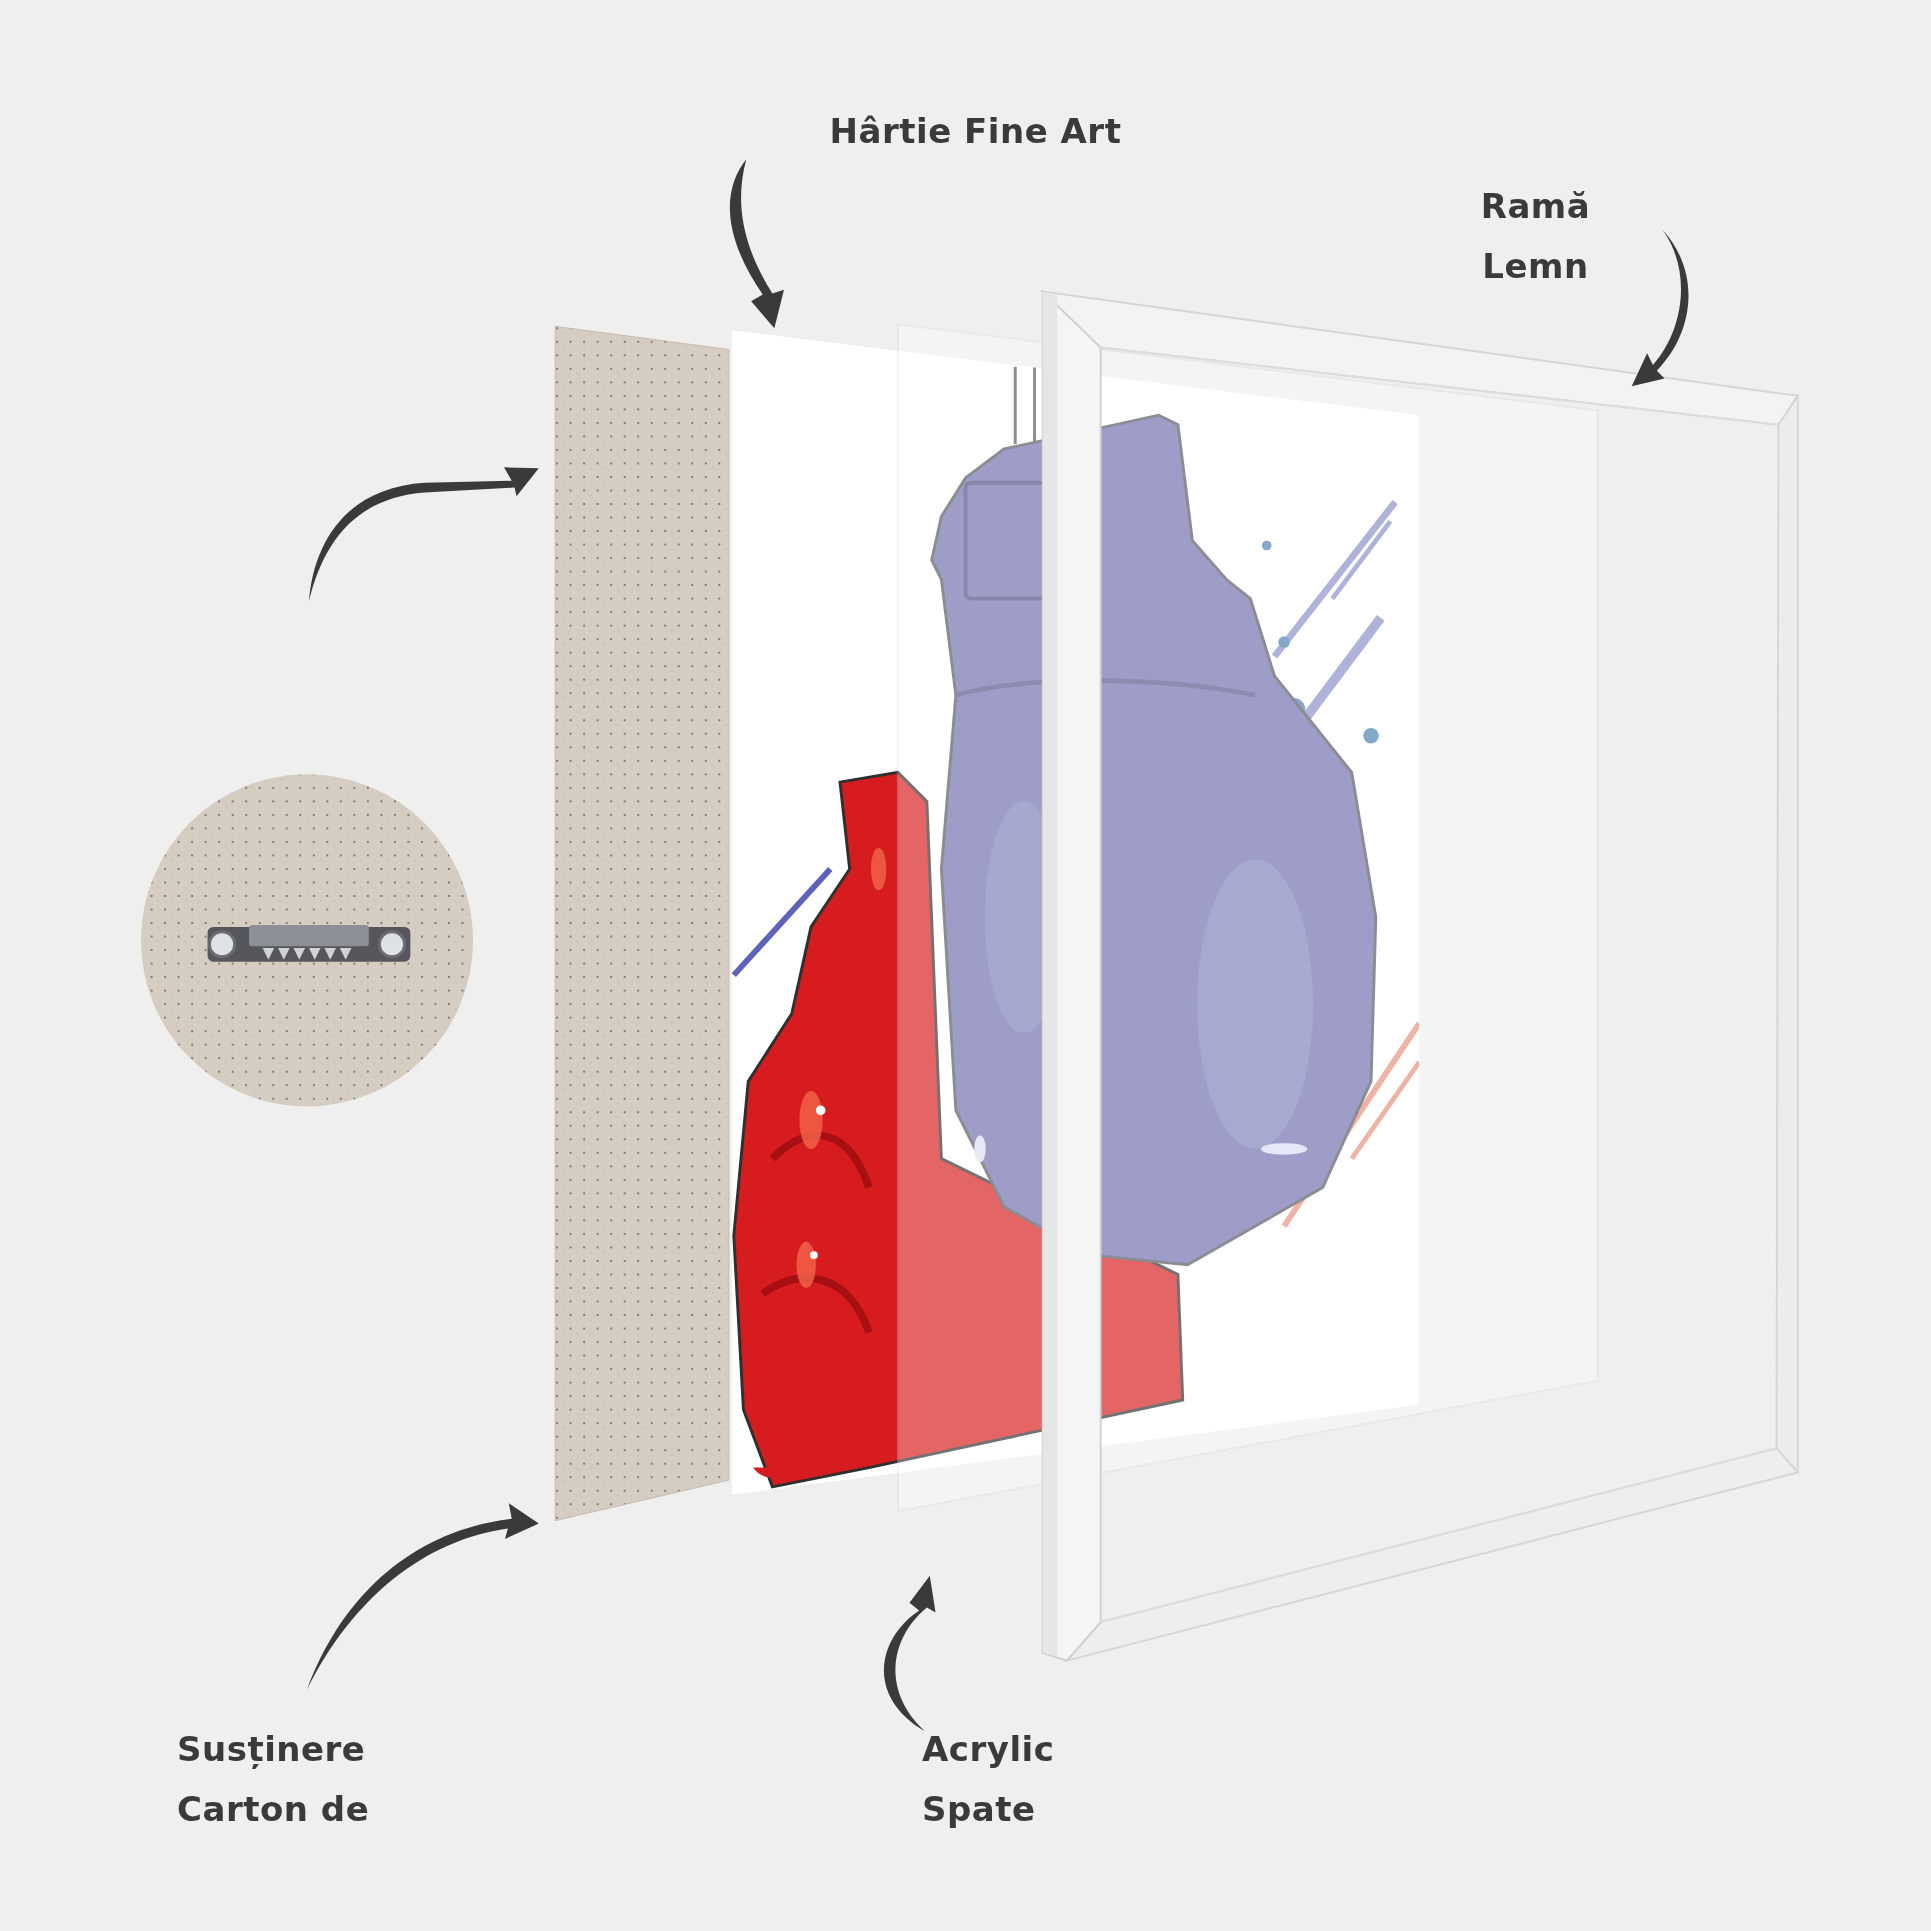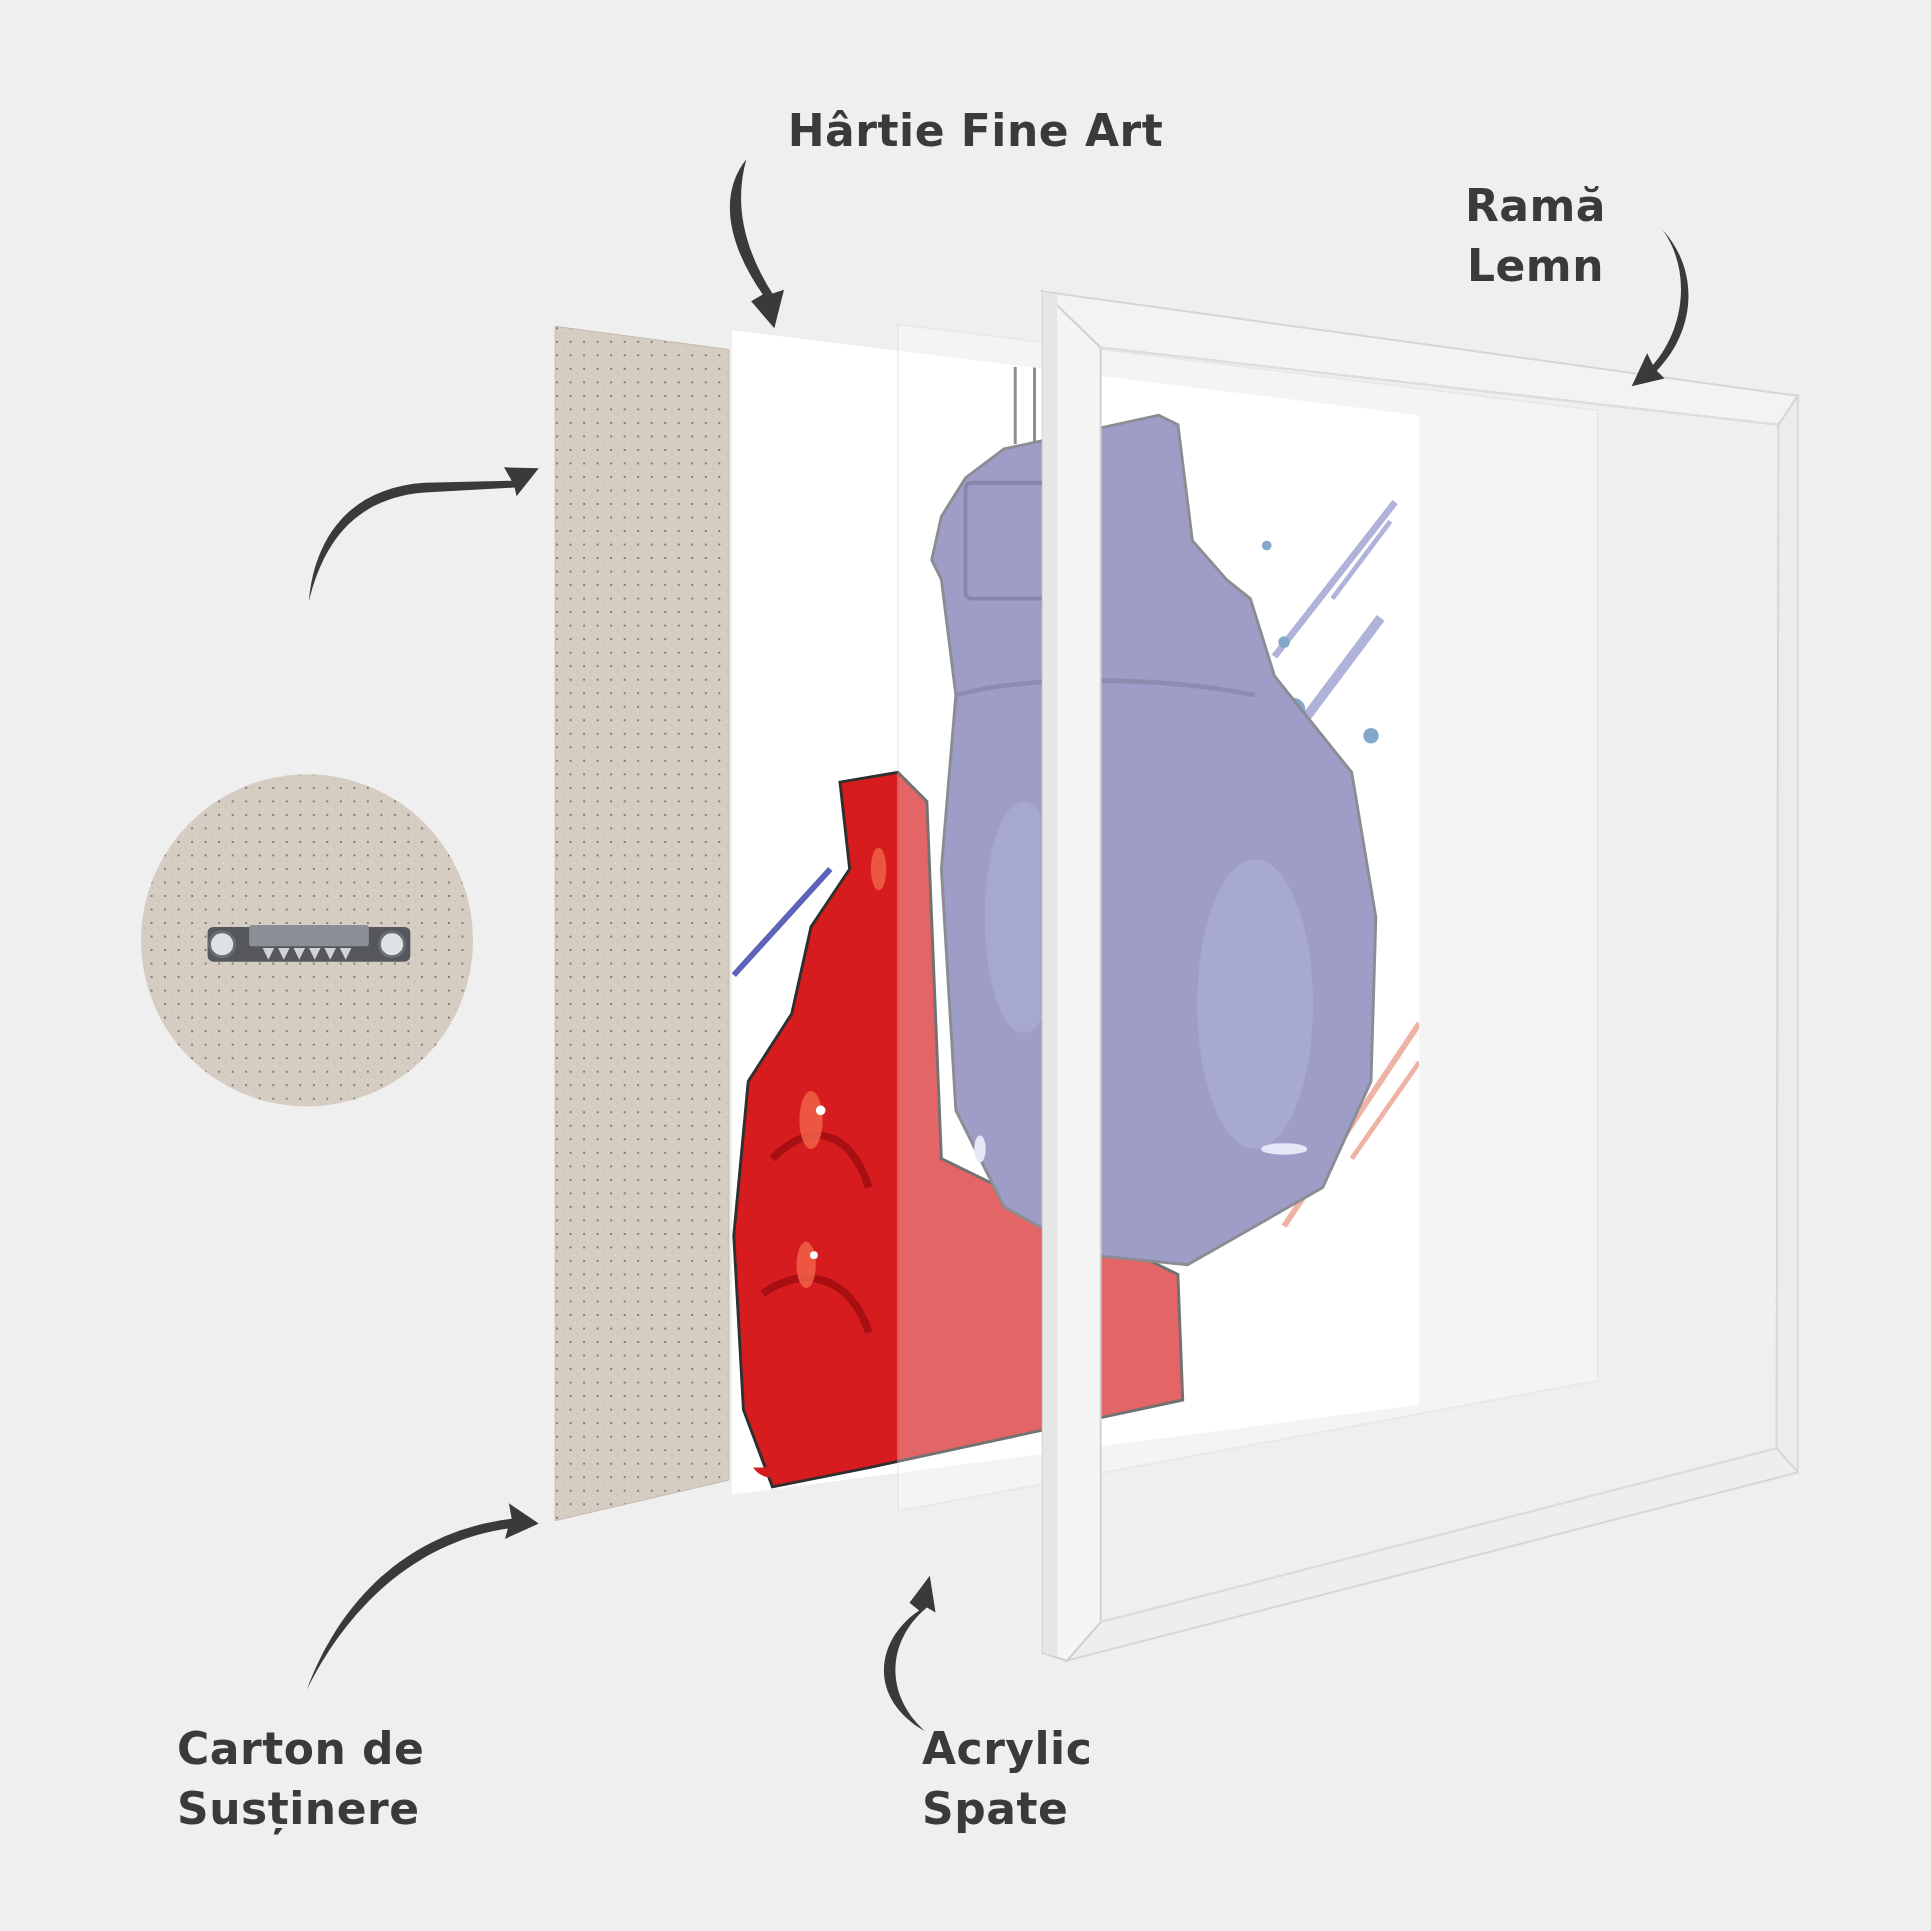--- a/index.html
+++ b/index.html
@@ -6,21 +6,21 @@
   body {
     width: 1931px; height: 1931px; overflow: hidden;
     background: #efefef;
     position: relative;
     font-family: "DejaVu Sans", "Liberation Sans", sans-serif;
   }
   .label {
     position: absolute;
     color: #3a3a3c;
     font-weight: bold;
-    font-size: 44px;
+    font-size: 34px;
     line-height: 60px;
     letter-spacing: 0.5px;
   }
   .label span { display: block; }
   .label.center { text-align: center; }
   svg.scene { position: absolute; left: 0; top: 0; }
 </style>
 </head>
 <body>
 
@@ -145,21 +145,21 @@
 
 <div class="label center" style="left:1439px; top:176px; width:193px;">
   <span>Ramă</span>
   <span>Lemn</span>
 </div>
 
 <div class="label center" style="left:135px; top:626px; width:348px;">
 </div>
 
 <div class="label" style="left:177px; top:1719px; width:309px;">
+  <span>Susținere</span>
   <span>Carton de</span>
-  <span>Susținere</span>
 </div>
 
 <div class="label" style="left:922px; top:1719px; width:232px;">
   <span>Acrylic</span>
   <span>Spate</span>
 </div>
 
 
 </body></html>

